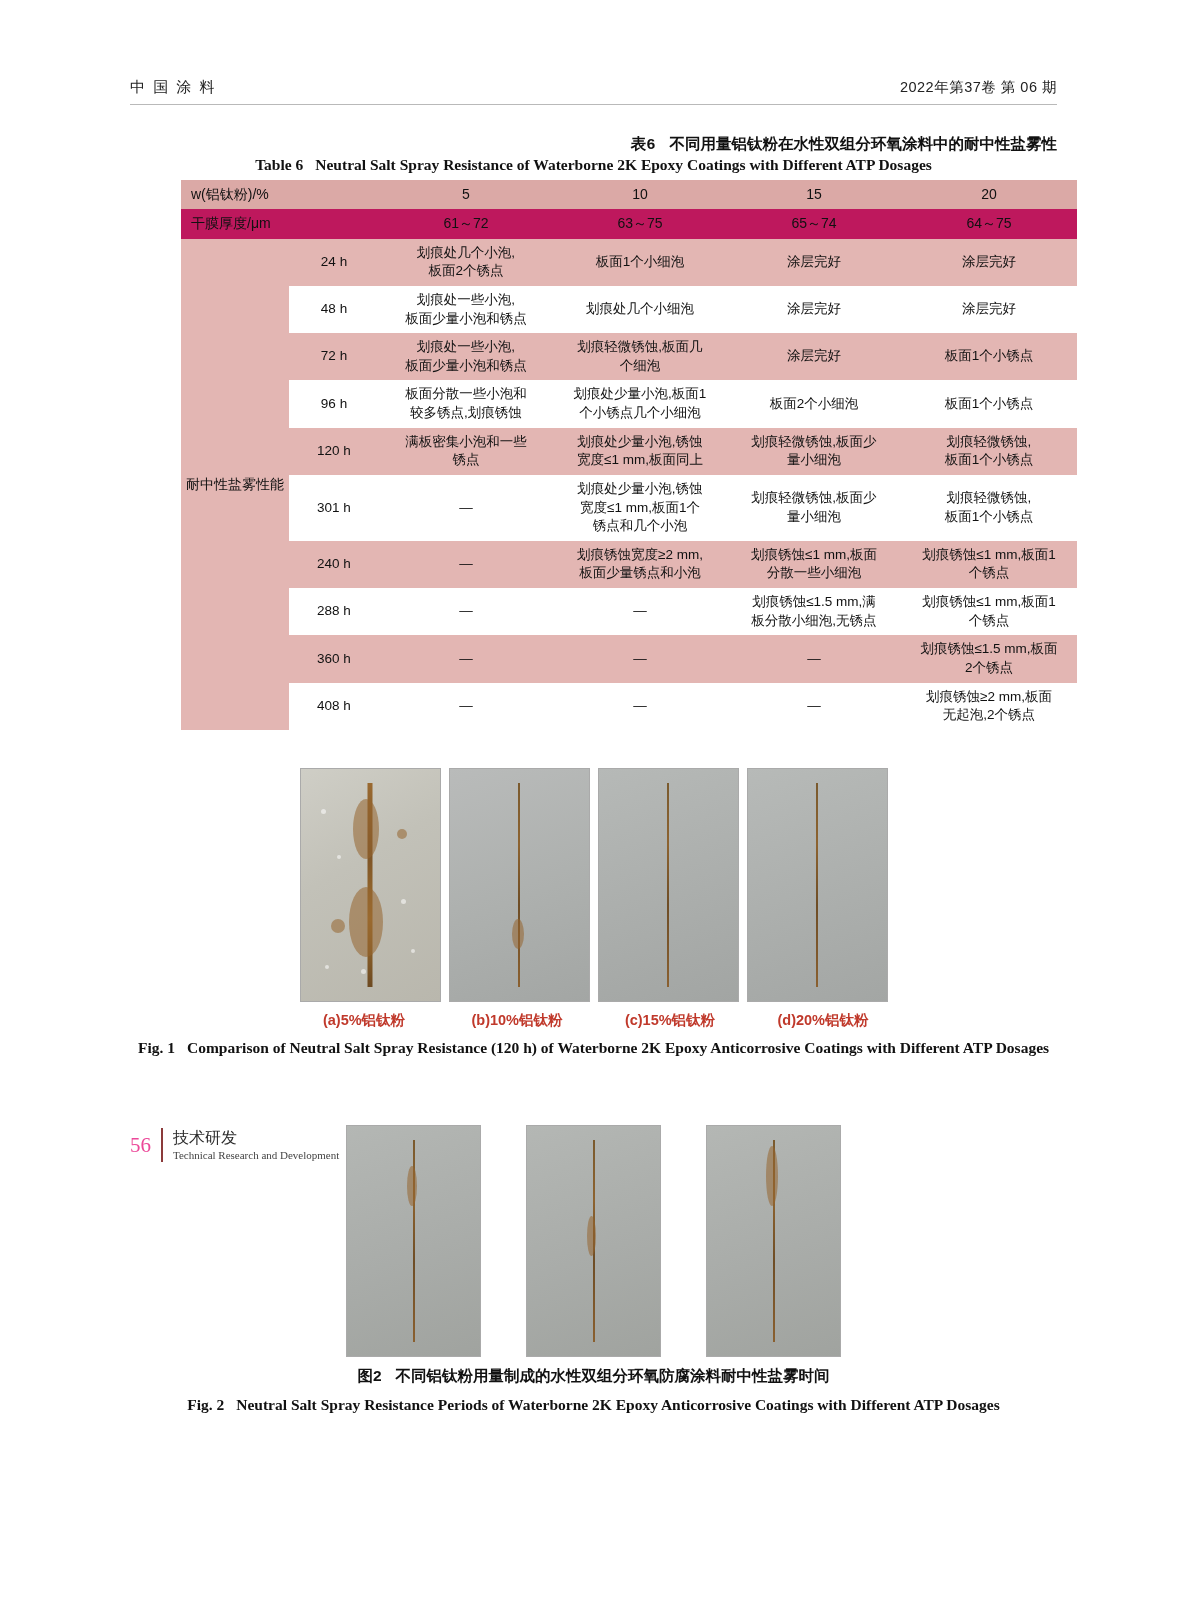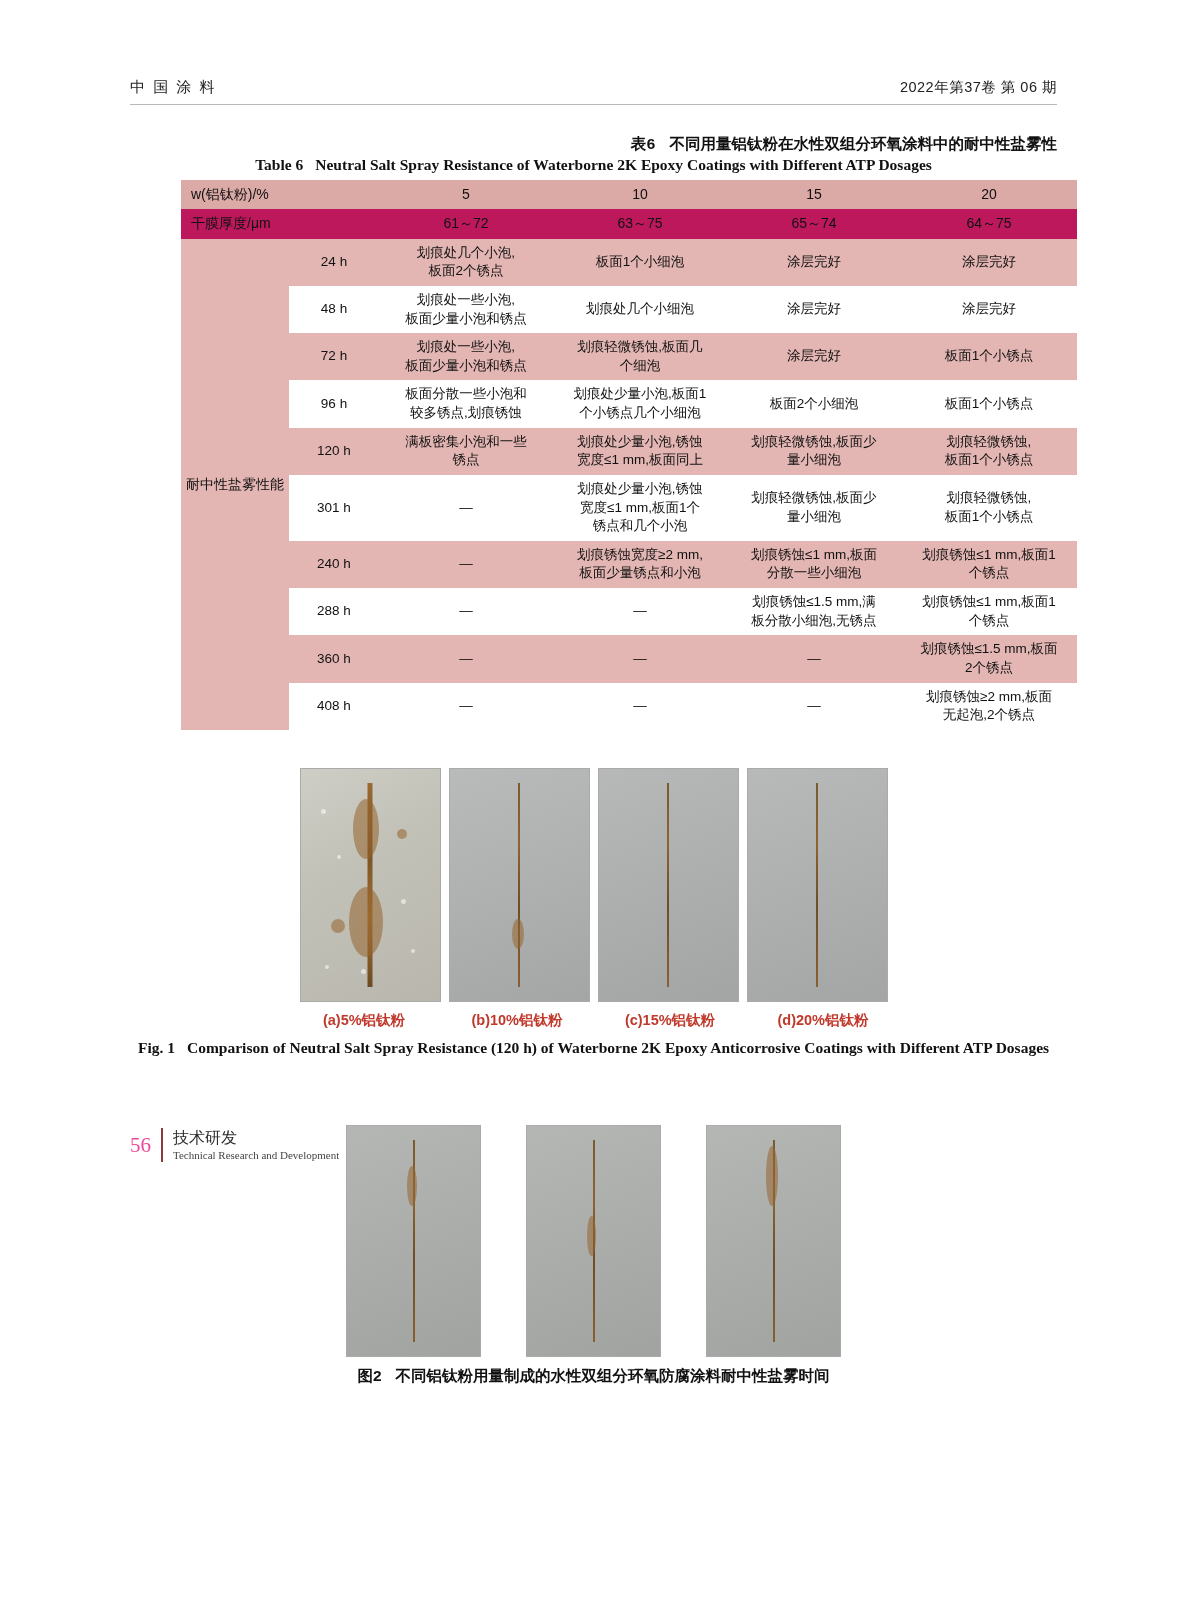--- a/index.html
+++ b/index.html
@@ -441,20 +441,23 @@
         <div class="rust-blob" style="left:60px;top:90px;width:9px;height:40px;"></div>
       </div>
       <div class="plate2">
         <div class="scratch"></div>
         <div class="rust-blob" style="left:59px;top:20px;width:12px;height:60px;"></div>
       </div>
     </div>
     <div class="fig-cap-cn">
       <span class="num">图2</span><span>不同铝钛粉用量制成的水性双组分环氧防腐涂料耐中性盐雾时间</span>
     </div>
+    <div class="fig-cap-en">
+      <span class="num">Fig. 2</span><span>Neutral Salt Spray Resistance Periods of Waterborne 2K Epoxy Anticorrosive Coatings with Different ATP Dosages</span>
+    </div>
   </div>
 
   <div class="footer">
     <div class="pagenum">56</div>
     <div class="bar"></div>
     <div class="stack">
       <div class="txt-cn">技术研发</div>
       <div class="txt-en">Technical Research and Development</div>
     </div>
   </div>

